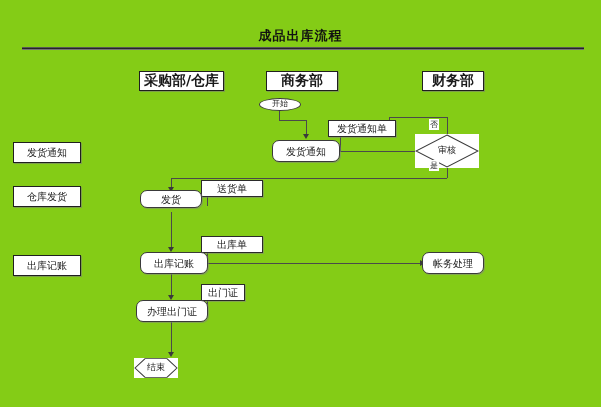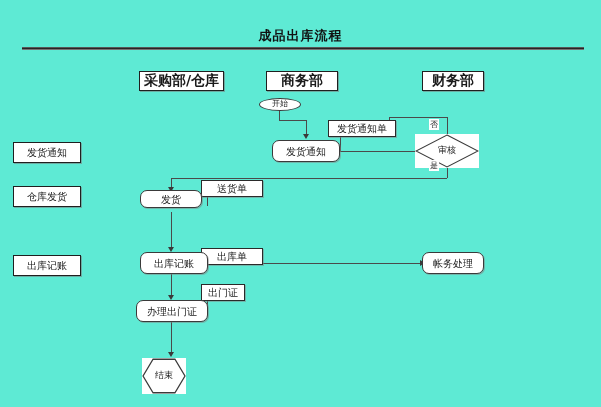--- a/index.html
+++ b/index.html
@@ -4,21 +4,21 @@
 <style>
   html, body {
     margin: 0;
     padding: 0;
     background: #ffffff;
   }
   #page {
     position: relative;
     width: 601px;
     height: 407px;
-    background: #5eead4;
+    background: #84cc16;
     font-family: "DejaVu Sans", "Liberation Sans", sans-serif;
     overflow: hidden;
   }
 
   
   #title {
     position: absolute;
     left: 0;
     top: 27px;
     width: 601px;
@@ -220,30 +220,30 @@
     </svg>
     <span class="dia-label">审核</span>
   </div>
   <div class="branch-label" style="left:429px; top:119px;">否</div>
   <div class="branch-label" style="left:429px; top:160px;">是</div>
 
   <div class="node doc" style="left:201px; top:180px; width:62px; height:17px;">送货单</div>
 
   <div class="node process" style="left:140px; top:190px; width:62px; height:18px;">发货</div>
 
-  <div class="node doc" style="left:201px; top:236px; width:62px; height:17px;margin-top:12px;">出库单</div>
+  <div class="node doc" style="left:201px; top:236px; width:62px; height:17px;">出库单</div>
 
   <div class="node process" style="left:140px; top:252px; width:68px; height:22px;">出库记账</div>
 
   <div class="node process" style="left:422px; top:252px; width:62px; height:22px;">帐务处理</div>
 
   <div class="node doc" style="left:201px; top:284px; width:44px; height:17px;">出门证</div>
 
   <div class="node process" style="left:136px; top:300px; width:72px; height:22px;">办理出门证</div>
 
-  <div class="node hexagon" style="left:142px; top:358px; width:44px; height:36px;">
+  <div class="node hexagon" style="left:134px; top:358px; width:44px; height:20px;">
     <svg class="hex-shape" viewBox="0 0 44 28" preserveAspectRatio="none">
       <polygon points="11,1 33,1 43,14 33,27 11,27 1,14" fill="#ffffff" stroke="#3a3a3a" stroke-width="1.1"></polygon>
     </svg>
     <span class="hex-label">结束</span>
   </div>
 
 </div>
 
 </body></html>

